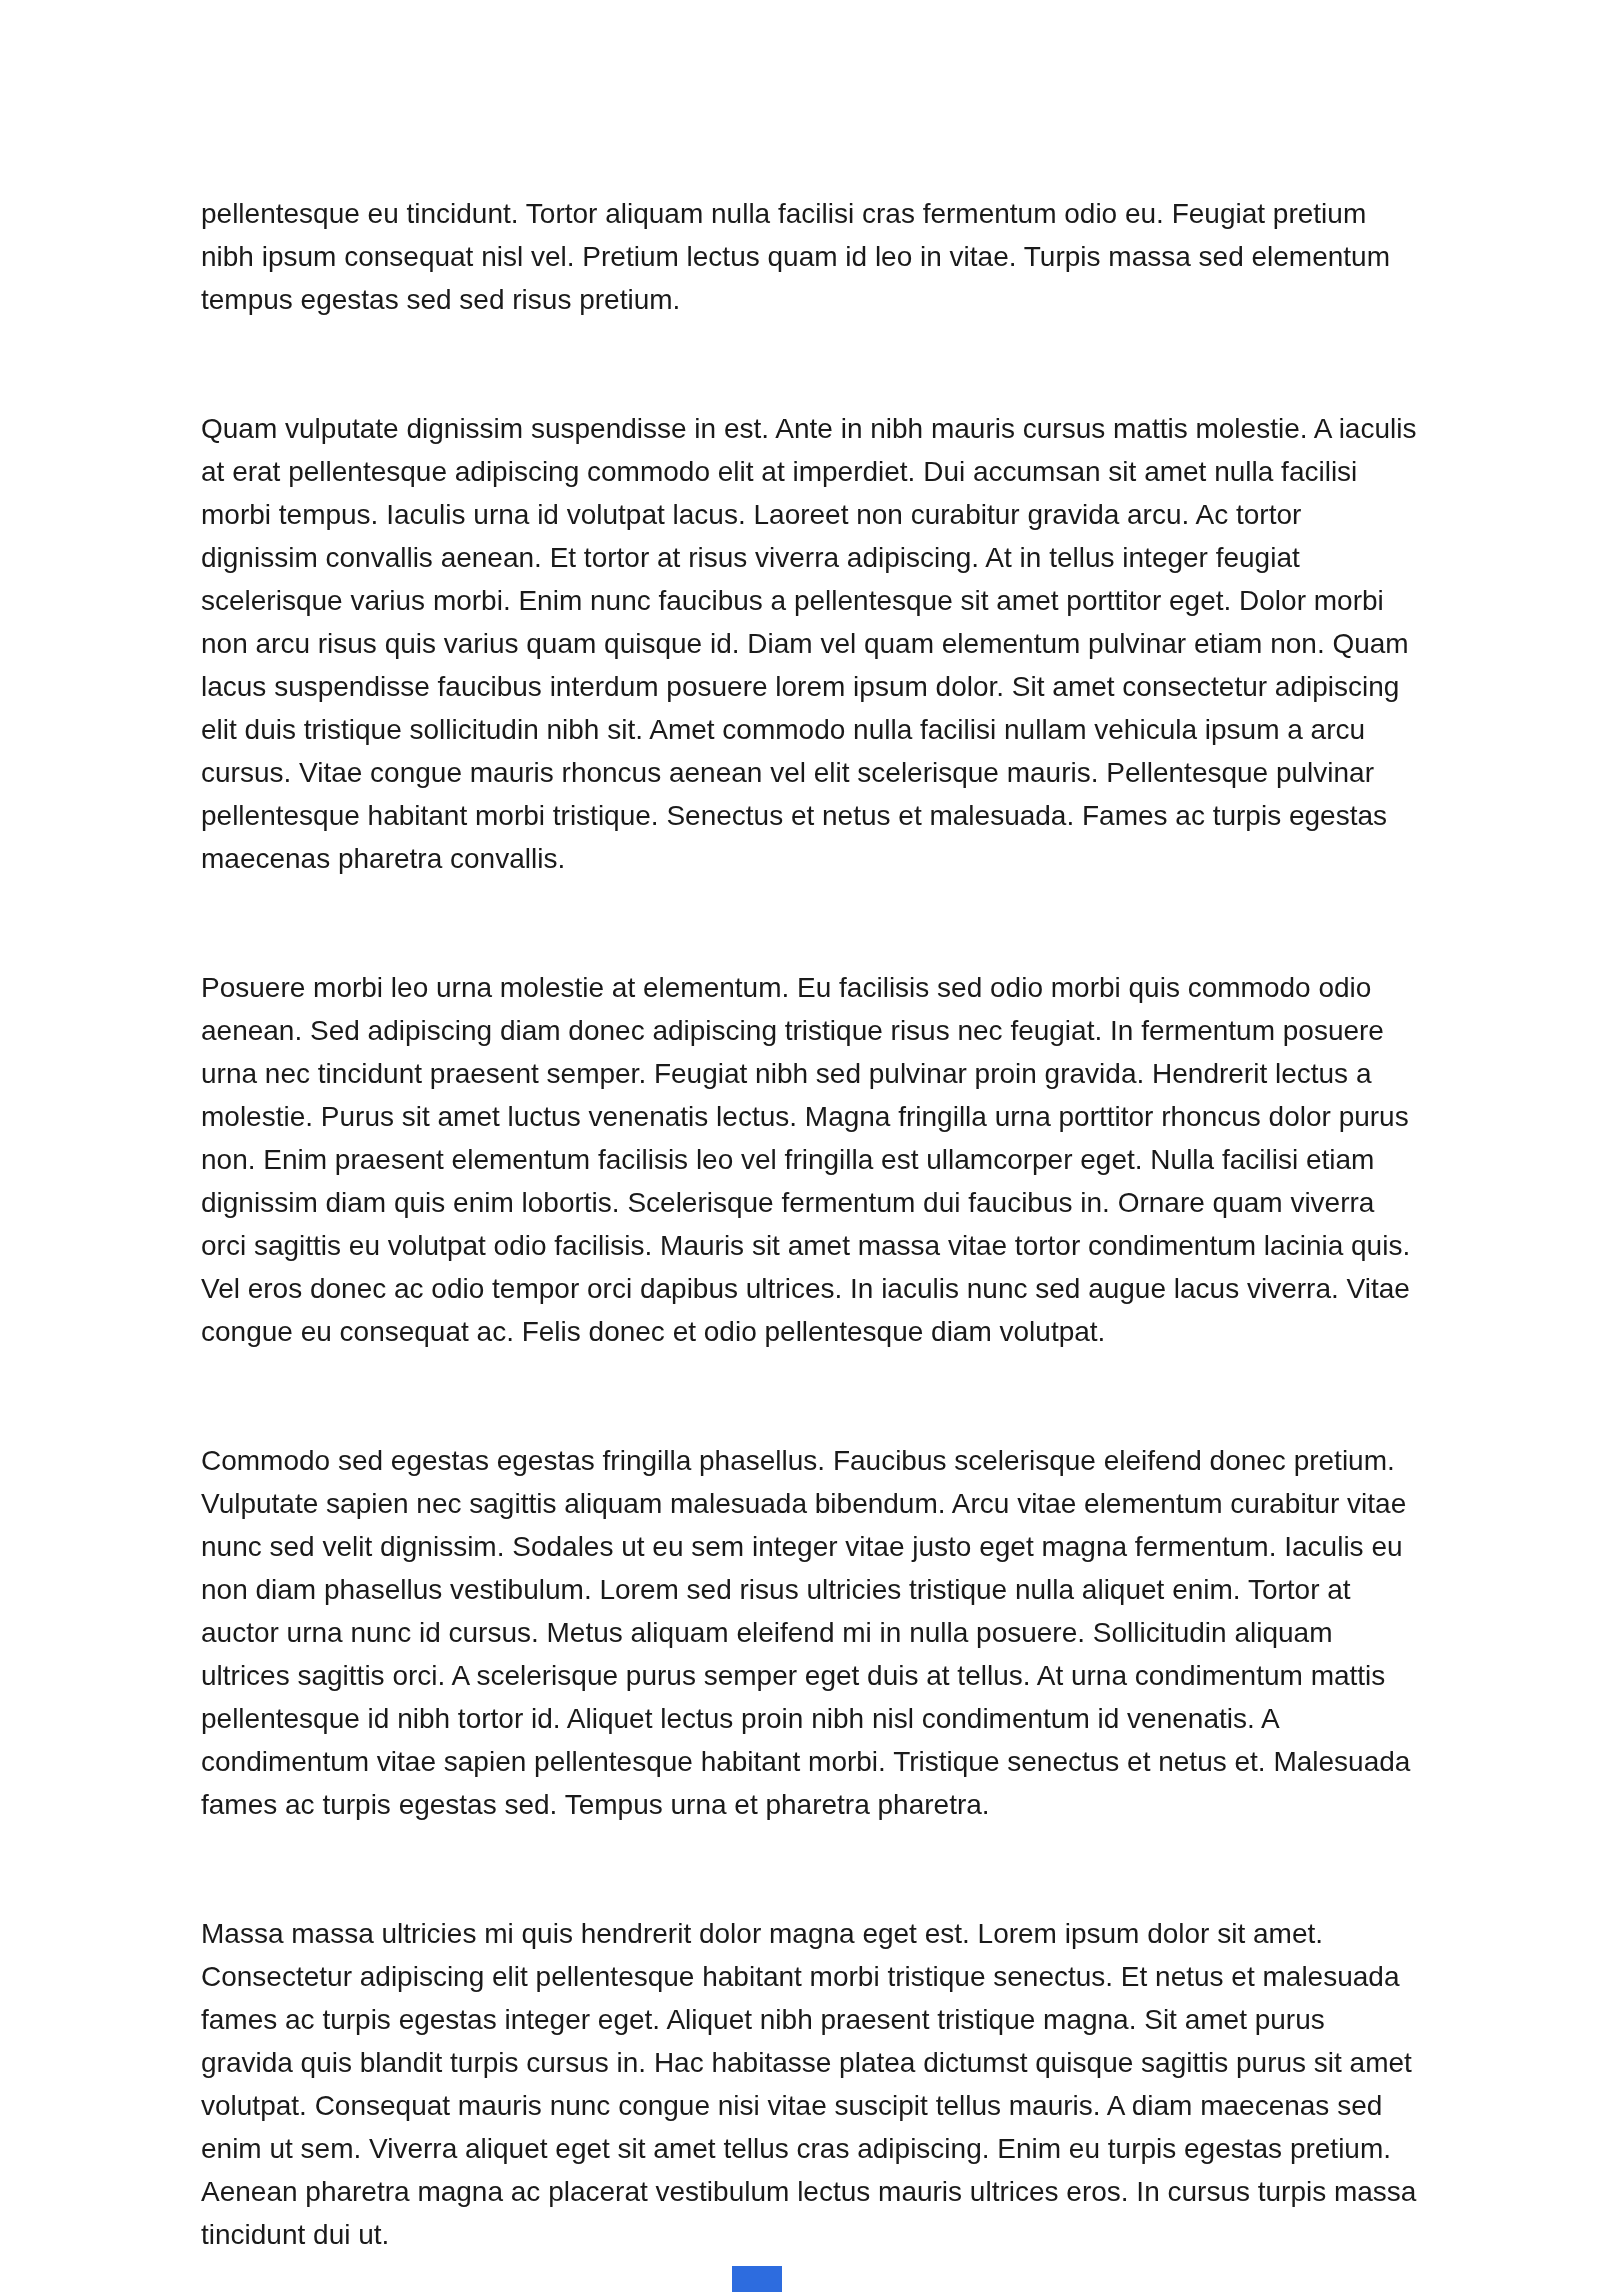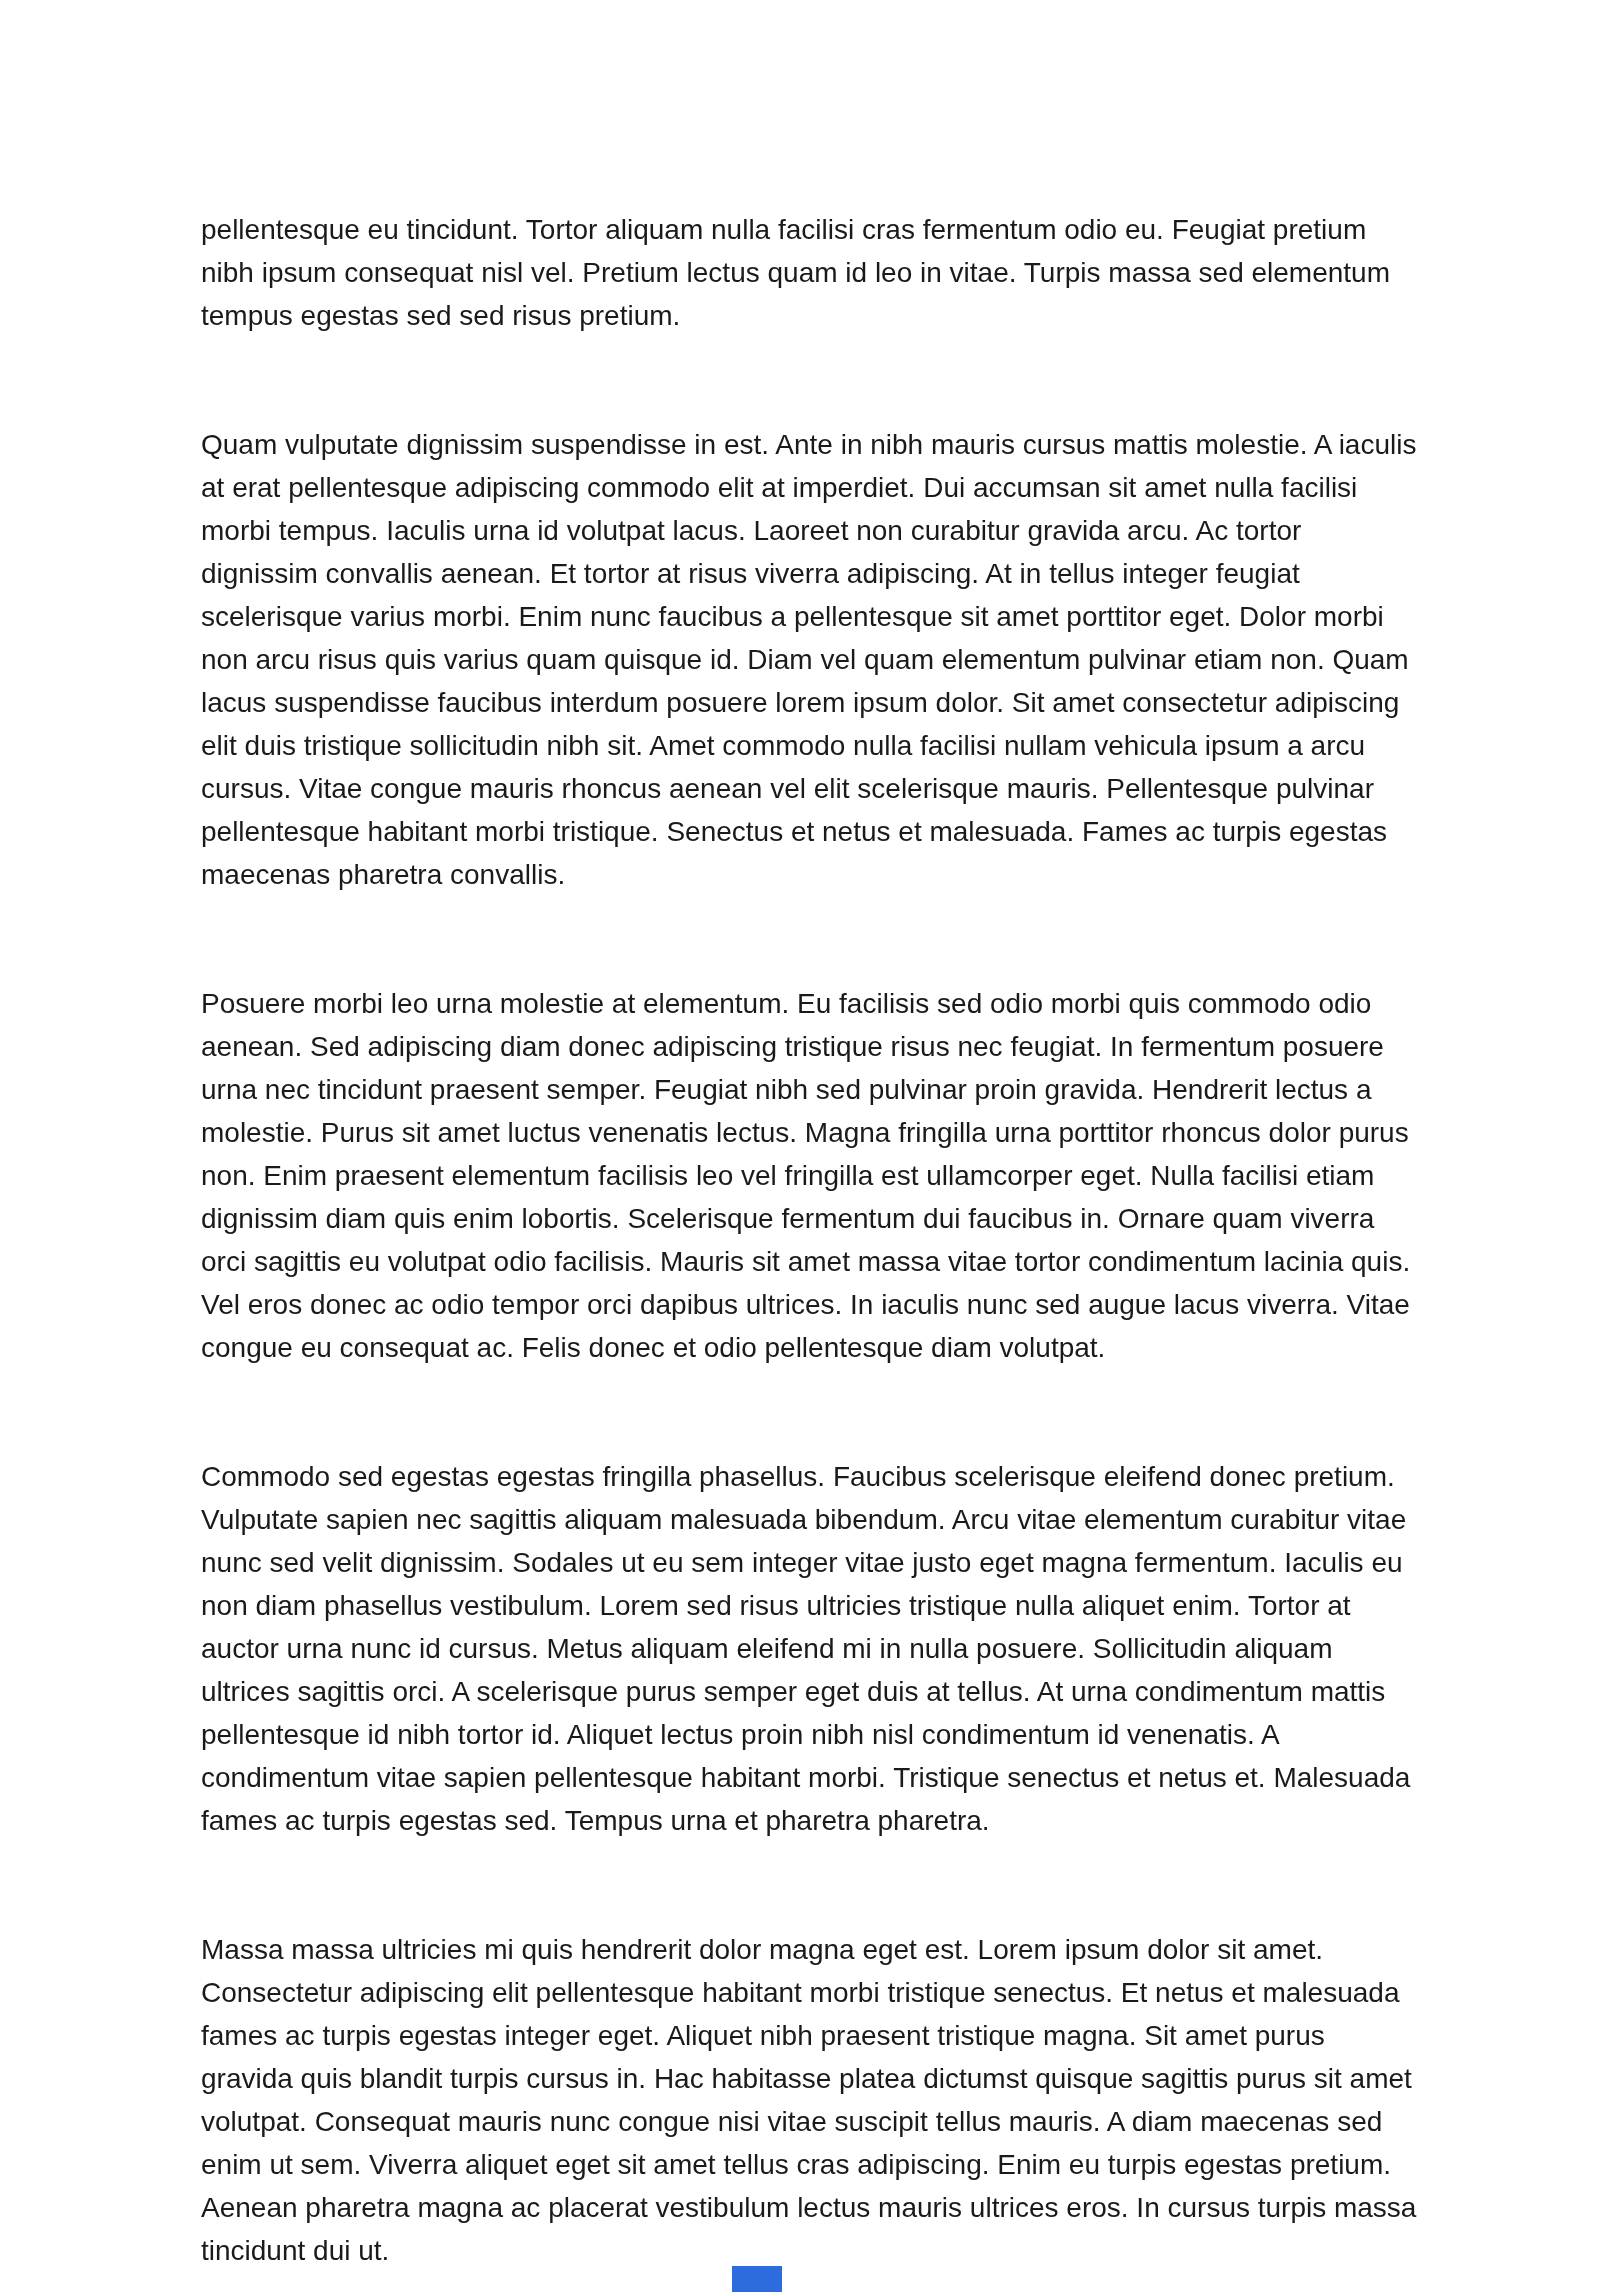--- a/index.html
+++ b/index.html
@@ -19,21 +19,21 @@
     position: absolute;
     top: 192px;
     left: 201px;
     width: 1223px;
     color: #1a1a1a;
     font-size: 28px;
     line-height: 43px;
     text-align: left;
   }
   .content p {
-    margin: 16px 0 86px 0;
+    margin: 0 0 86px 0;
     padding: 0;
   }
   .bottom-fragment {
     position: absolute;
     bottom: 0;
     height: 27.4px;
     width: 50px;
   }
 </style>
 </head>

